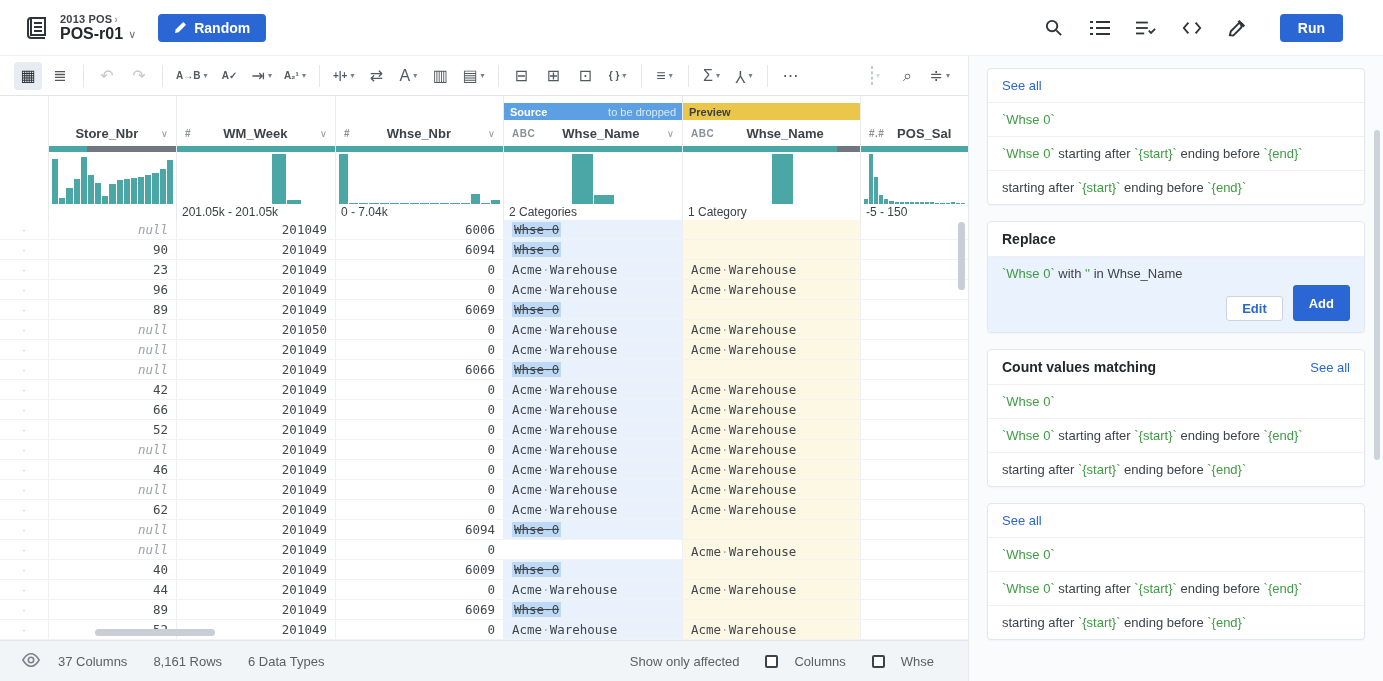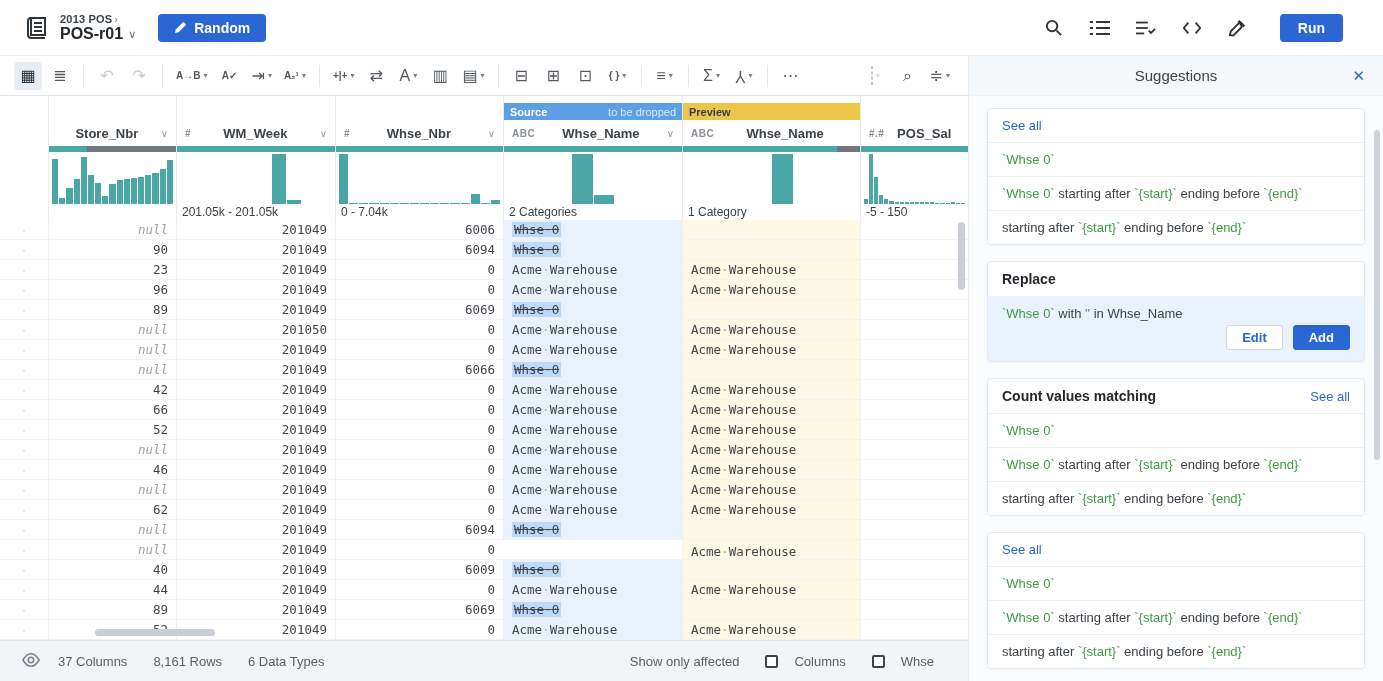--- a/index.html
+++ b/index.html
@@ -93,21 +93,21 @@
   .card { background:#fff; border:1px solid #e3e8ee; border-radius:4px; margin-bottom:16px;
     box-shadow:0 1px 2px rgba(40,60,90,.04); overflow:hidden; }
   .card-hd { display:flex; align-items:center; padding:9px 14px; }
   .card-hd .cttl { font-size:14px; font-weight:700; color:#24282c; flex:1; }
   .card-hd .seeall { font-size:13px; color:#2a66d4; cursor:pointer; }
   .citem { border-top:1px solid #edf0f3; padding:9px 14px; font-size:13px; color:#3c4349; cursor:pointer; }
   .citem .g { color:#3f9b43; }
   .citem.sel { background:#e9f2fd; }
   .btnrow { display:flex; justify-content:flex-end; gap:10px; padding:4px 0 2px 0; }
   .btn-edit { background:#fff; border:1px solid #cdd4db; color:#2a66d4; border-radius:3px;
-    font-size:13px; font-weight:600; padding:4px 15px; cursor:pointer; font-family:"Liberation Sans",sans-serif; }
+    font-size:13px; font-weight:600; padding:4px 15px; cursor:pointer; font-family:"Liberation Sans",sans-serif;margin-top:11px; }
   .btn-add { background:#2a66d4; border:1px solid #2a66d4; color:#fff; border-radius:3px;
     font-size:13px; font-weight:600; padding:4px 15px; cursor:pointer; font-family:"Liberation Sans",sans-serif; }
   .panel-scroll { position:absolute; right:3px; top:74px; width:6px; height:330px; background:#cdd3da; border-radius:3px; }
 </style>
 </head>
 <body>
 
 <div class="tophdr">
   <svg class="recipe-ic" viewBox="0 0 26 26">
     <g fill="none" stroke="#2f3439" stroke-width="2">
@@ -668,24 +668,20 @@
   <span class="right">
     <span>Show only affected</span>
     <span class="cbox"></span>
     <span class="cblabel">Columns</span>
     <span class="cbox"></span>
     <span class="cblabel">Whse</span>
   </span>
 </div>
 
 <div class="panel">
-  <div class="panel-hdr">
-    <span class="ttl">Suggestions</span>
-    <span class="close">✕</span>
-  </div>
   <div class="cards" id="cards">
       <div class="card">
         <div class="card-hd">
           <span class="seeall">See all</span>
         </div>
         <div class="citem">
           <div><span class="g">`Whse 0`</span></div>
         </div>
         <div class="citem">
           <div><span class="g">`Whse 0`</span><span> starting after </span><span class="g">`{start}`</span><span> ending before </span><span class="g">`{end}`</span></div>

